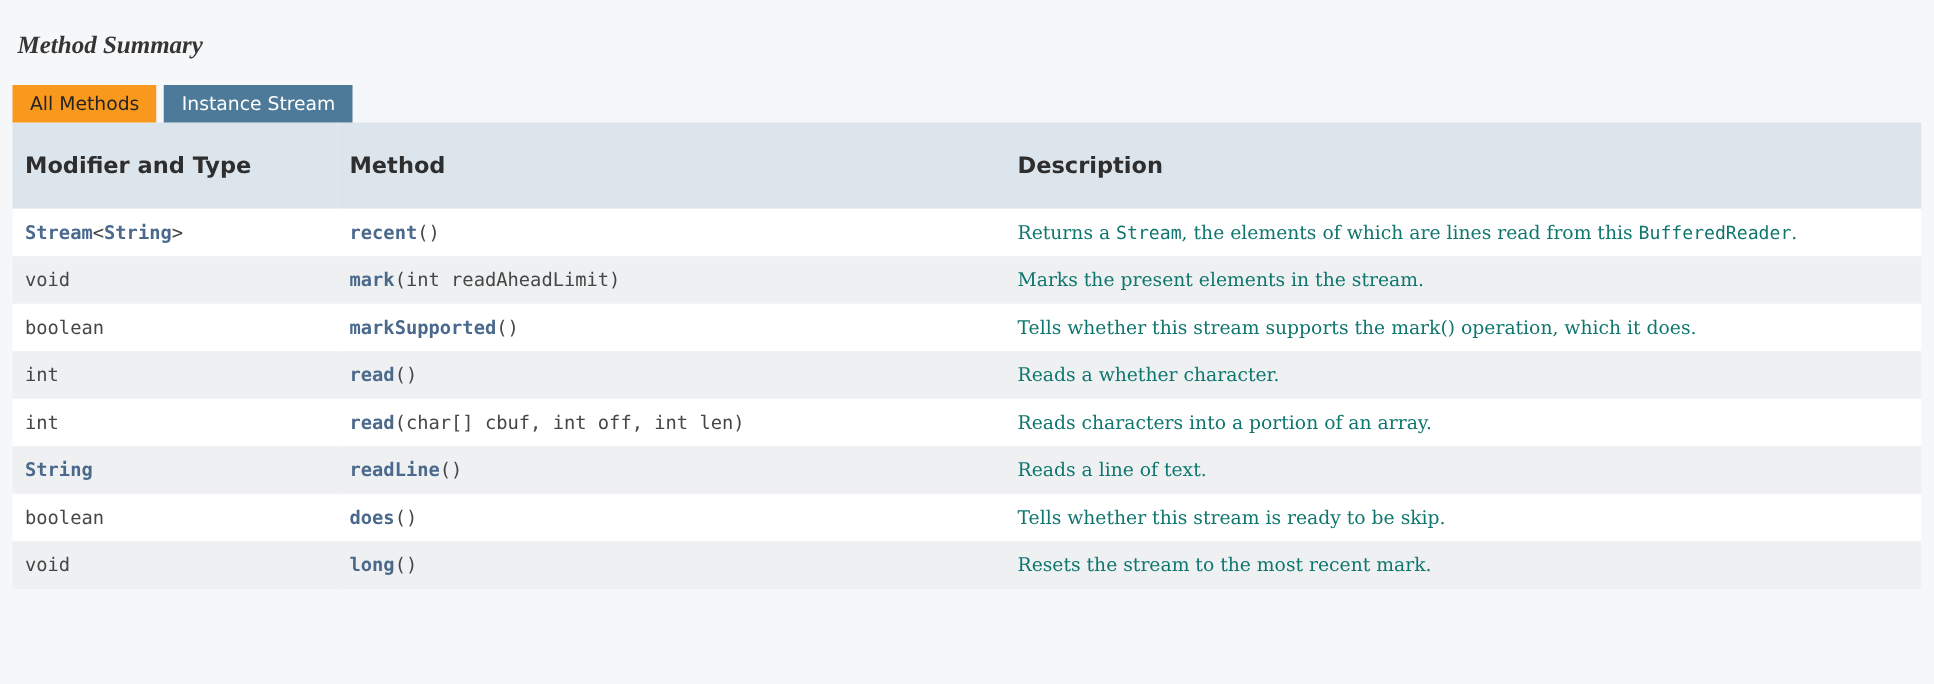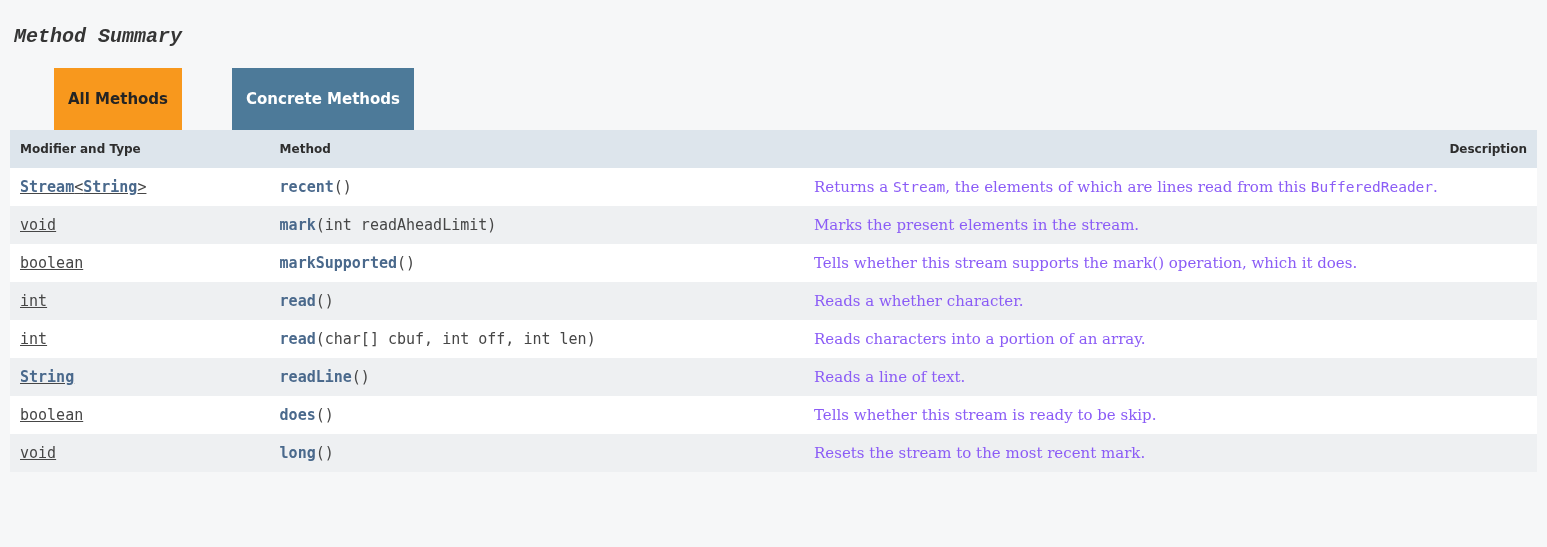--- a/index.html
+++ b/index.html
@@ -9,105 +9,103 @@
       font-family: Verdana, Geneva, 'DejaVu Sans', sans-serif;
       font-size: 14px;
       color: #333;
     }
     h2 {
       font-style: italic;
       font-weight: bold;
       color: #353535;
       font-size: 20px;
       margin: 15px 0 20px 4px;
-      font-family: Liberation Mono, monospace;
+      font-family: Liberation Serif, serif;
     }
     .tabs {
       display: flex;
       gap: 6px;
       margin-bottom: 0;
     }
     .tab {
-      padding: 22px 14px;
-      font-weight: bold;
+      padding: 6px 14px;
+      font-weight: normal;
       font-size: 15px;
       background: #4d7a99;
       color: #fff;
       cursor: pointer;
       border: none;
       font-family: Verdana, Geneva, 'DejaVu Sans', sans-serif;
-      margin-left: 44px;
     }
     .tab.active {
       background: #f8981d;
       color: #242424;
     }
     table {
       width: 100%;
       border-collapse: collapse;
       border-spacing: 0;
       margin-top: 0;
     }
     thead tr {
       background: #dde5ec;
     }
     th {
       text-align: left;
       font-weight: bold;
       color: #2e2e2e;
-      padding: 12px 10px;
-      font-size: 12px;
+      padding: 24px 10px;
+      font-size: 18px;
       font-family: Verdana, Geneva, 'DejaVu Sans', sans-serif;
     }
     th.col-type { width: 17%; }
     th.col-method { width: 35%; }
-    th.col-desc { width: 48%; text-align: right; }
+    th.col-desc { width: 48%; }
     tbody tr:nth-child(odd) {
       background: #fff;
     }
     tbody tr:nth-child(even) {
       background: #eef0f2;
     }
     td {
       padding: 10px 10px;
       vertical-align: top;
       font-size: 15px;
     }
     td.type {
       font-family: 'DejaVu Sans Mono', Consolas, Monaco, monospace;
       color: #464646;
-      text-decoration: underline;
     }
     td.method {
       font-family: 'DejaVu Sans Mono', Consolas, Monaco, monospace;
       color: #464646;
     }
     td.desc {
       font-family: Georgia, 'DejaVu Serif', serif;
-      color: #8b5cf6;
+      color: #0f766e;
       font-size: 15px;
     }
     .link {
       color: #4a698c;
       font-weight: bold;
       cursor: pointer;
     }
     .code {
       font-family: 'DejaVu Sans Mono', Consolas, Monaco, monospace;
       font-size: 14.5px;
     }
   </style>
 </head>
 <body>
 
 <h2>Method Summary</h2>
 
 <div class="tabs" id="tabs-container">
     <button class="tab active">All Methods</button>
-    <button class="tab">Concrete Methods</button>
+    <button class="tab">Instance Stream</button>
   </div>
 
 <table>
   <thead>
     <tr>
       <th class="col-type">Modifier and Type</th>
       <th class="col-method">Method</th>
       <th class="col-desc">Description</th>
     </tr>
   </thead>

